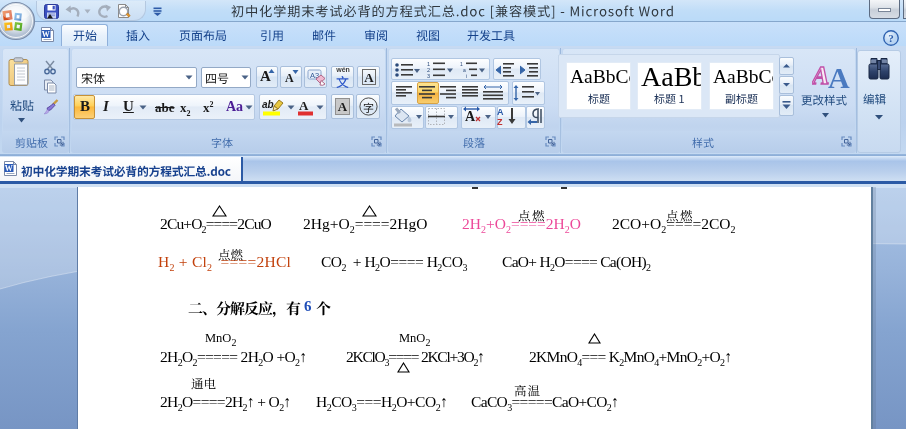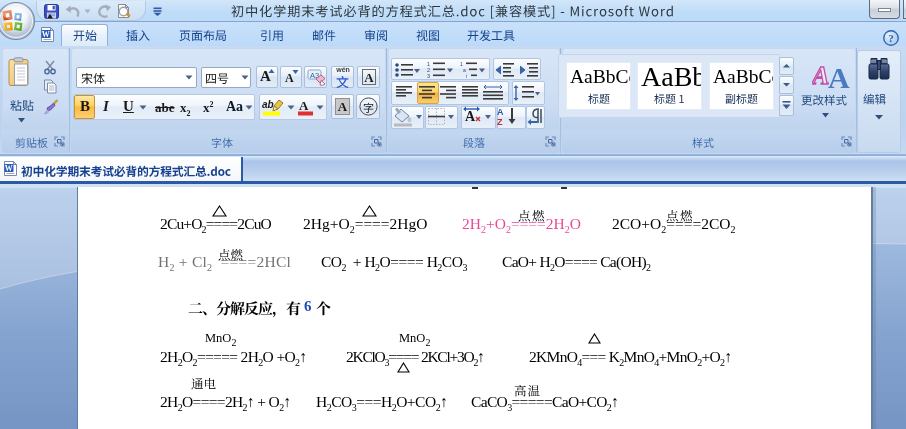--- a/index.html
+++ b/index.html
@@ -239,21 +239,21 @@
 <div class="abs" style="left:74px;top:95px;width:21px;height:24px;border:1px solid #c79136;border-radius:2px;background:linear-gradient(#ffe8a6,#ffd056 45%,#fcb83b 50%,#fcd077)"></div>
 <div class="abs" style="left:80px;top:98px;font-family:'Liberation Serif';font-size:15px;font-weight:bold;color:#1a1a1a">B</div>
 <div class="abs" style="left:103px;top:98px;font-family:'Liberation Serif';font-size:15px;font-weight:bold;font-style:italic;color:#1a1a1a">I</div>
 <div class="abs" style="left:123px;top:98px;font-family:'Liberation Serif';font-size:15px;font-weight:bold;color:#1a1a1a;text-decoration:underline">U</div>
 <svg class="abs" style="left:139px;top:105px" width="8" height="5" viewBox="0 0 8 5">
     <path d="M0.5 0.5 h7 l-3.5 4 z" fill="#4a6286"></path>
   </svg>
 <div class="abs" style="left:155px;top:100px;font-family:'Liberation Serif';font-size:13px;font-weight:bold;color:#1a1a1a;text-decoration:line-through">abe</div>
 <div class="abs" style="left:180px;top:100px;font-family:'Liberation Serif';font-size:13px;font-weight:bold;color:#1a1a1a">x<sub style="font-size:8px">2</sub></div>
 <div class="abs" style="left:203px;top:100px;font-family:'Liberation Serif';font-size:13px;font-weight:bold;color:#1a1a1a">x<sup style="font-size:8px">2</sup></div>
-<div class="abs" style="left:226px;top:99px;font-family:'Liberation Serif';font-size:14px;font-weight:bold;color:#0f172a">Aa</div>
+<div class="abs" style="left:226px;top:99px;font-family:'Liberation Serif';font-size:14px;font-weight:bold;color:#4c1d95">Aa</div>
 <svg class="abs" style="left:245px;top:105px" width="8" height="5" viewBox="0 0 8 5">
     <path d="M0.5 0.5 h7 l-3.5 4 z" fill="#4a6286"></path>
   </svg>
 <div class="abs" style="left:259px;top:94px;width:68px;height:26px;border:1px solid #b4c8e2;border-radius:2px;background:linear-gradient(#fdfeff,#eef4fb 45%,#e2ebf6 50%,#eaf1f9)"></div>
 <svg class="abs" style="left:262px;top:97px" width="22" height="20" viewBox="0 0 22 20">
 <text x="0" y="11" font-size="10" font-weight="bold" font-style="italic" fill="#1a1a1a" font-family="Liberation Sans">ab</text>
 <path d="M12 9 L17 3 L21 6 L16 12 Z" fill="#e8c840" stroke="#997a20"></path>
 <path d="M12 9 L16 12 L11 14 Z" fill="#f5e9b0" stroke="#997a20"></path>
 <rect x="1" y="14.5" width="17" height="4" fill="#ffff00"></rect>
 </svg>
@@ -556,21 +556,21 @@
     <path d="M7.5 1 L14 11 H1 Z" fill="none" stroke="#000" stroke-width="1.1"></path>
   </svg>
 <div class="abs" style="left:462px;top:215px;font-size:15.5px;font-family:'Liberation Serif',serif;color:#ec4899;white-space:nowrap">2H<sub style="font-size:10px">2</sub>+O<sub style="font-size:10px">2</sub>====2H<sub style="font-size:10px">2</sub>O</div>
 <svg style="position:absolute;left:518px;top:207.5px;overflow:visible" width="28" height="16" viewBox="0 -12.5 28 16">
     <path fill="#000" d="M2.8 -3.4H9.7V-3.1H2.8ZM6.1 -8.6H9.7L10.3 -9.3Q10.3 -9.3 10.4 -9.3Q10.5 -9.2 10.7 -9.0Q10.9 -8.9 11.1 -8.7Q11.3 -8.6 11.4 -8.4Q11.4 -8.2 11.1 -8.2H6.1ZM5.7 -10.5 7.0 -10.4Q7.0 -10.2 6.8 -10.1Q6.7 -10.1 6.5 -10.0V-6.2H5.7ZM2.3 -2.0H2.5Q2.7 -1.2 2.6 -0.7Q2.4 -0.1 2.2 0.3Q1.9 0.6 1.6 0.8Q1.3 1.0 1.0 1.0Q0.7 0.9 0.6 0.7Q0.5 0.5 0.6 0.4Q0.7 0.2 0.9 0.1Q1.3 -0.1 1.6 -0.4Q1.9 -0.7 2.1 -1.1Q2.3 -1.5 2.3 -2.0ZM4.5 -2.0Q5.0 -1.6 5.2 -1.1Q5.4 -0.7 5.5 -0.4Q5.6 -0.0 5.5 0.2Q5.5 0.5 5.3 0.7Q5.2 0.8 5.0 0.8Q4.8 0.8 4.6 0.6Q4.7 0.2 4.7 -0.3Q4.6 -0.7 4.5 -1.2Q4.4 -1.6 4.3 -1.9ZM6.8 -2.0Q7.4 -1.7 7.8 -1.3Q8.2 -0.9 8.4 -0.5Q8.6 -0.2 8.6 0.1Q8.6 0.4 8.5 0.6Q8.4 0.8 8.2 0.8Q8.0 0.8 7.8 0.6Q7.8 0.2 7.6 -0.3Q7.4 -0.7 7.1 -1.2Q6.9 -1.6 6.6 -1.9ZM9.2 -2.1Q10.1 -1.7 10.7 -1.3Q11.2 -0.9 11.5 -0.6Q11.8 -0.2 11.9 0.1Q11.9 0.5 11.9 0.7Q11.8 0.9 11.6 0.9Q11.4 1.0 11.2 0.8Q11.0 0.4 10.7 -0.2Q10.4 -0.7 9.9 -1.1Q9.5 -1.6 9.1 -1.9ZM2.4 -6.4V-6.8L3.3 -6.4H9.8V-6.0H3.2V-2.6Q3.2 -2.6 3.1 -2.5Q3.0 -2.4 2.9 -2.4Q2.7 -2.3 2.5 -2.3H2.4ZM9.3 -6.4H9.1L9.6 -6.9L10.6 -6.1Q10.6 -6.1 10.4 -6.0Q10.3 -5.9 10.1 -5.9V-2.7Q10.1 -2.6 10.0 -2.6Q9.9 -2.5 9.7 -2.5Q9.5 -2.4 9.4 -2.4H9.3Z M24.2 -9.8Q24.7 -9.7 25.0 -9.4Q25.3 -9.2 25.4 -9.0Q25.6 -8.8 25.6 -8.6Q25.6 -8.4 25.5 -8.3Q25.4 -8.2 25.2 -8.1Q25.1 -8.1 24.9 -8.3Q24.8 -8.6 24.6 -9.0Q24.3 -9.5 24.0 -9.7ZM21.5 -7.1H24.5L25.0 -7.8Q25.0 -7.8 25.2 -7.6Q25.3 -7.5 25.6 -7.3Q25.8 -7.1 26.0 -7.0Q25.9 -6.8 25.7 -6.8H21.6ZM23.7 -7.1Q23.9 -6.2 24.2 -5.4Q24.6 -4.5 25.1 -3.9Q25.6 -3.2 26.2 -2.8L26.2 -2.7Q25.7 -2.6 25.6 -2.0Q24.9 -2.5 24.5 -3.3Q24.1 -4.0 23.9 -5.0Q23.6 -5.9 23.5 -7.1ZM20.3 -1.8Q20.7 -1.4 20.9 -1.0Q21.1 -0.6 21.2 -0.3Q21.2 0.0 21.2 0.3Q21.1 0.5 21.0 0.7Q20.8 0.8 20.7 0.8Q20.5 0.8 20.4 0.6Q20.5 0.0 20.4 -0.6Q20.3 -1.3 20.2 -1.7ZM21.9 -1.8Q22.5 -1.5 22.8 -1.1Q23.1 -0.7 23.3 -0.4Q23.4 -0.1 23.4 0.2Q23.4 0.4 23.3 0.6Q23.2 0.7 23.1 0.8Q22.9 0.8 22.7 0.6Q22.7 0.2 22.5 -0.2Q22.4 -0.6 22.2 -1.0Q22.0 -1.4 21.7 -1.7ZM23.7 -2.0Q24.4 -1.6 24.9 -1.2Q25.4 -0.8 25.6 -0.5Q25.8 -0.1 25.9 0.2Q26.0 0.5 25.9 0.7Q25.8 0.9 25.6 1.0Q25.4 1.0 25.2 0.8Q25.1 0.4 24.8 -0.1Q24.6 -0.6 24.2 -1.1Q23.9 -1.6 23.5 -1.9ZM23.0 -10.4 24.1 -10.2Q24.1 -10.1 24.0 -10.0Q24.0 -9.9 23.7 -9.9Q23.7 -8.8 23.7 -7.8Q23.6 -6.9 23.5 -6.0Q23.3 -5.2 23.0 -4.5Q22.6 -3.7 21.9 -3.2Q21.2 -2.6 20.1 -2.1L20.0 -2.3Q20.9 -2.8 21.5 -3.4Q22.1 -4.0 22.4 -4.7Q22.7 -5.5 22.8 -6.3Q22.9 -7.2 22.9 -8.2Q23.0 -9.2 23.0 -10.4ZM19.0 -7.4Q19.6 -7.3 19.9 -7.1Q20.3 -7.0 20.4 -6.8Q20.5 -6.6 20.5 -6.4Q20.4 -6.3 20.3 -6.2Q20.1 -6.1 19.9 -6.2Q19.8 -6.5 19.5 -6.8Q19.2 -7.1 18.9 -7.3ZM18.3 -6.0Q18.9 -5.8 19.3 -5.6Q19.6 -5.4 19.7 -5.2Q19.8 -4.9 19.7 -4.8Q19.7 -4.6 19.5 -4.5Q19.4 -4.5 19.2 -4.6Q19.1 -4.9 18.8 -5.3Q18.5 -5.7 18.2 -5.9ZM19.5 -10.4 20.7 -10.2Q20.6 -10.0 20.5 -10.0Q20.4 -9.9 20.2 -9.9Q19.8 -8.3 19.0 -6.9Q18.3 -5.5 17.4 -4.6L17.2 -4.8Q17.7 -5.5 18.1 -6.3Q18.6 -7.2 18.9 -8.3Q19.3 -9.3 19.5 -10.4ZM19.4 -8.7H21.4V-8.3H19.2ZM21.1 -8.7H21.0L21.5 -9.2L22.3 -8.4Q22.3 -8.3 22.2 -8.3Q22.1 -8.3 21.9 -8.3Q21.7 -7.3 21.4 -6.4Q21.1 -5.5 20.6 -4.7Q20.2 -3.9 19.5 -3.3Q18.8 -2.6 17.7 -2.1L17.6 -2.2Q18.8 -3.0 19.5 -4.0Q20.2 -5.0 20.6 -6.2Q21.0 -7.4 21.1 -8.7ZM17.7 -8.5 18.7 -7.9Q18.7 -7.8 18.6 -7.8Q18.4 -7.7 18.3 -7.7Q18.0 -7.5 17.7 -7.0Q17.3 -6.6 17.0 -6.2L16.8 -6.3Q17.0 -6.7 17.1 -7.1Q17.3 -7.5 17.5 -7.9Q17.6 -8.3 17.7 -8.5ZM16.1 -10.3 17.3 -10.2Q17.3 -10.1 17.2 -10.0Q17.1 -9.9 16.9 -9.8Q16.9 -8.3 16.9 -6.9Q16.8 -5.5 16.8 -4.4Q16.7 -3.2 16.5 -2.3Q16.2 -1.3 15.8 -0.5Q15.4 0.3 14.6 1.0L14.5 0.7Q15.2 -0.1 15.5 -1.2Q15.8 -2.2 16.0 -3.6Q16.1 -4.9 16.1 -6.6Q16.1 -8.3 16.1 -10.3ZM16.4 -3.1Q17.0 -2.8 17.4 -2.5Q17.8 -2.2 18.0 -1.9Q18.1 -1.6 18.2 -1.3Q18.2 -1.1 18.1 -0.9Q18.0 -0.8 17.8 -0.8Q17.7 -0.7 17.5 -0.9Q17.4 -1.2 17.2 -1.6Q17.0 -2.0 16.8 -2.4Q16.5 -2.8 16.3 -3.0ZM15.2 -7.8 15.4 -7.8Q15.6 -7.2 15.6 -6.6Q15.6 -6.0 15.6 -5.6Q15.5 -5.2 15.3 -4.9Q15.1 -4.7 14.9 -4.7Q14.7 -4.6 14.6 -4.8Q14.5 -4.9 14.5 -5.1Q14.5 -5.3 14.7 -5.5Q14.8 -5.7 14.9 -6.0Q15.1 -6.3 15.1 -6.8Q15.2 -7.3 15.2 -7.8ZM18.9 -1.9 19.1 -1.9Q19.3 -1.2 19.2 -0.7Q19.1 -0.1 18.9 0.2Q18.6 0.6 18.4 0.8Q18.3 0.9 18.1 0.9Q17.9 1.0 17.8 0.9Q17.6 0.9 17.6 0.8Q17.5 0.6 17.6 0.5Q17.6 0.3 17.8 0.2Q18.1 -0.0 18.3 -0.3Q18.6 -0.6 18.7 -1.0Q18.9 -1.4 18.9 -1.9Z"></path>
   </svg>
 <div class="abs" style="left:612px;top:215px;font-size:15.5px;font-family:'Liberation Serif',serif;color:#000;white-space:nowrap">2CO+O<sub style="font-size:10px">2</sub>====2CO<sub style="font-size:10px">2</sub></div>
 <svg style="position:absolute;left:666px;top:207.5px;overflow:visible" width="28" height="16" viewBox="0 -12.5 28 16">
     <path fill="#000" d="M2.8 -3.4H9.7V-3.1H2.8ZM6.1 -8.6H9.7L10.3 -9.3Q10.3 -9.3 10.4 -9.3Q10.5 -9.2 10.7 -9.0Q10.9 -8.9 11.1 -8.7Q11.3 -8.6 11.4 -8.4Q11.4 -8.2 11.1 -8.2H6.1ZM5.7 -10.5 7.0 -10.4Q7.0 -10.2 6.8 -10.1Q6.7 -10.1 6.5 -10.0V-6.2H5.7ZM2.3 -2.0H2.5Q2.7 -1.2 2.6 -0.7Q2.4 -0.1 2.2 0.3Q1.9 0.6 1.6 0.8Q1.3 1.0 1.0 1.0Q0.7 0.9 0.6 0.7Q0.5 0.5 0.6 0.4Q0.7 0.2 0.9 0.1Q1.3 -0.1 1.6 -0.4Q1.9 -0.7 2.1 -1.1Q2.3 -1.5 2.3 -2.0ZM4.5 -2.0Q5.0 -1.6 5.2 -1.1Q5.4 -0.7 5.5 -0.4Q5.6 -0.0 5.5 0.2Q5.5 0.5 5.3 0.7Q5.2 0.8 5.0 0.8Q4.8 0.8 4.6 0.6Q4.7 0.2 4.7 -0.3Q4.6 -0.7 4.5 -1.2Q4.4 -1.6 4.3 -1.9ZM6.8 -2.0Q7.4 -1.7 7.8 -1.3Q8.2 -0.9 8.4 -0.5Q8.6 -0.2 8.6 0.1Q8.6 0.4 8.5 0.6Q8.4 0.8 8.2 0.8Q8.0 0.8 7.8 0.6Q7.8 0.2 7.6 -0.3Q7.4 -0.7 7.1 -1.2Q6.9 -1.6 6.6 -1.9ZM9.2 -2.1Q10.1 -1.7 10.7 -1.3Q11.2 -0.9 11.5 -0.6Q11.8 -0.2 11.9 0.1Q11.9 0.5 11.9 0.7Q11.8 0.9 11.6 0.9Q11.4 1.0 11.2 0.8Q11.0 0.4 10.7 -0.2Q10.4 -0.7 9.9 -1.1Q9.5 -1.6 9.1 -1.9ZM2.4 -6.4V-6.8L3.3 -6.4H9.8V-6.0H3.2V-2.6Q3.2 -2.6 3.1 -2.5Q3.0 -2.4 2.9 -2.4Q2.7 -2.3 2.5 -2.3H2.4ZM9.3 -6.4H9.1L9.6 -6.9L10.6 -6.1Q10.6 -6.1 10.4 -6.0Q10.3 -5.9 10.1 -5.9V-2.7Q10.1 -2.6 10.0 -2.6Q9.9 -2.5 9.7 -2.5Q9.5 -2.4 9.4 -2.4H9.3Z M24.2 -9.8Q24.7 -9.7 25.0 -9.4Q25.3 -9.2 25.4 -9.0Q25.6 -8.8 25.6 -8.6Q25.6 -8.4 25.5 -8.3Q25.4 -8.2 25.2 -8.1Q25.1 -8.1 24.9 -8.3Q24.8 -8.6 24.6 -9.0Q24.3 -9.5 24.0 -9.7ZM21.5 -7.1H24.5L25.0 -7.8Q25.0 -7.8 25.2 -7.6Q25.3 -7.5 25.6 -7.3Q25.8 -7.1 26.0 -7.0Q25.9 -6.8 25.7 -6.8H21.6ZM23.7 -7.1Q23.9 -6.2 24.2 -5.4Q24.6 -4.5 25.1 -3.9Q25.6 -3.2 26.2 -2.8L26.2 -2.7Q25.7 -2.6 25.6 -2.0Q24.9 -2.5 24.5 -3.3Q24.1 -4.0 23.9 -5.0Q23.6 -5.9 23.5 -7.1ZM20.3 -1.8Q20.7 -1.4 20.9 -1.0Q21.1 -0.6 21.2 -0.3Q21.2 0.0 21.2 0.3Q21.1 0.5 21.0 0.7Q20.8 0.8 20.7 0.8Q20.5 0.8 20.4 0.6Q20.5 0.0 20.4 -0.6Q20.3 -1.3 20.2 -1.7ZM21.9 -1.8Q22.5 -1.5 22.8 -1.1Q23.1 -0.7 23.3 -0.4Q23.4 -0.1 23.4 0.2Q23.4 0.4 23.3 0.6Q23.2 0.7 23.1 0.8Q22.9 0.8 22.7 0.6Q22.7 0.2 22.5 -0.2Q22.4 -0.6 22.2 -1.0Q22.0 -1.4 21.7 -1.7ZM23.7 -2.0Q24.4 -1.6 24.9 -1.2Q25.4 -0.8 25.6 -0.5Q25.8 -0.1 25.9 0.2Q26.0 0.5 25.9 0.7Q25.8 0.9 25.6 1.0Q25.4 1.0 25.2 0.8Q25.1 0.4 24.8 -0.1Q24.6 -0.6 24.2 -1.1Q23.9 -1.6 23.5 -1.9ZM23.0 -10.4 24.1 -10.2Q24.1 -10.1 24.0 -10.0Q24.0 -9.9 23.7 -9.9Q23.7 -8.8 23.7 -7.8Q23.6 -6.9 23.5 -6.0Q23.3 -5.2 23.0 -4.5Q22.6 -3.7 21.9 -3.2Q21.2 -2.6 20.1 -2.1L20.0 -2.3Q20.9 -2.8 21.5 -3.4Q22.1 -4.0 22.4 -4.7Q22.7 -5.5 22.8 -6.3Q22.9 -7.2 22.9 -8.2Q23.0 -9.2 23.0 -10.4ZM19.0 -7.4Q19.6 -7.3 19.9 -7.1Q20.3 -7.0 20.4 -6.8Q20.5 -6.6 20.5 -6.4Q20.4 -6.3 20.3 -6.2Q20.1 -6.1 19.9 -6.2Q19.8 -6.5 19.5 -6.8Q19.2 -7.1 18.9 -7.3ZM18.3 -6.0Q18.9 -5.8 19.3 -5.6Q19.6 -5.4 19.7 -5.2Q19.8 -4.9 19.7 -4.8Q19.7 -4.6 19.5 -4.5Q19.4 -4.5 19.2 -4.6Q19.1 -4.9 18.8 -5.3Q18.5 -5.7 18.2 -5.9ZM19.5 -10.4 20.7 -10.2Q20.6 -10.0 20.5 -10.0Q20.4 -9.9 20.2 -9.9Q19.8 -8.3 19.0 -6.9Q18.3 -5.5 17.4 -4.6L17.2 -4.8Q17.7 -5.5 18.1 -6.3Q18.6 -7.2 18.9 -8.3Q19.3 -9.3 19.5 -10.4ZM19.4 -8.7H21.4V-8.3H19.2ZM21.1 -8.7H21.0L21.5 -9.2L22.3 -8.4Q22.3 -8.3 22.2 -8.3Q22.1 -8.3 21.9 -8.3Q21.7 -7.3 21.4 -6.4Q21.1 -5.5 20.6 -4.7Q20.2 -3.9 19.5 -3.3Q18.8 -2.6 17.7 -2.1L17.6 -2.2Q18.8 -3.0 19.5 -4.0Q20.2 -5.0 20.6 -6.2Q21.0 -7.4 21.1 -8.7ZM17.7 -8.5 18.7 -7.9Q18.7 -7.8 18.6 -7.8Q18.4 -7.7 18.3 -7.7Q18.0 -7.5 17.7 -7.0Q17.3 -6.6 17.0 -6.2L16.8 -6.3Q17.0 -6.7 17.1 -7.1Q17.3 -7.5 17.5 -7.9Q17.6 -8.3 17.7 -8.5ZM16.1 -10.3 17.3 -10.2Q17.3 -10.1 17.2 -10.0Q17.1 -9.9 16.9 -9.8Q16.9 -8.3 16.9 -6.9Q16.8 -5.5 16.8 -4.4Q16.7 -3.2 16.5 -2.3Q16.2 -1.3 15.8 -0.5Q15.4 0.3 14.6 1.0L14.5 0.7Q15.2 -0.1 15.5 -1.2Q15.8 -2.2 16.0 -3.6Q16.1 -4.9 16.1 -6.6Q16.1 -8.3 16.1 -10.3ZM16.4 -3.1Q17.0 -2.8 17.4 -2.5Q17.8 -2.2 18.0 -1.9Q18.1 -1.6 18.2 -1.3Q18.2 -1.1 18.1 -0.9Q18.0 -0.8 17.8 -0.8Q17.7 -0.7 17.5 -0.9Q17.4 -1.2 17.2 -1.6Q17.0 -2.0 16.8 -2.4Q16.5 -2.8 16.3 -3.0ZM15.2 -7.8 15.4 -7.8Q15.6 -7.2 15.6 -6.6Q15.6 -6.0 15.6 -5.6Q15.5 -5.2 15.3 -4.9Q15.1 -4.7 14.9 -4.7Q14.7 -4.6 14.6 -4.8Q14.5 -4.9 14.5 -5.1Q14.5 -5.3 14.7 -5.5Q14.8 -5.7 14.9 -6.0Q15.1 -6.3 15.1 -6.8Q15.2 -7.3 15.2 -7.8ZM18.9 -1.9 19.1 -1.9Q19.3 -1.2 19.2 -0.7Q19.1 -0.1 18.9 0.2Q18.6 0.6 18.4 0.8Q18.3 0.9 18.1 0.9Q17.9 1.0 17.8 0.9Q17.6 0.9 17.6 0.8Q17.5 0.6 17.6 0.5Q17.6 0.3 17.8 0.2Q18.1 -0.0 18.3 -0.3Q18.6 -0.6 18.7 -1.0Q18.9 -1.4 18.9 -1.9Z"></path>
   </svg>
-<div class="abs" style="left:158px;top:253px;font-size:15.5px;font-family:'Liberation Serif',serif;color:#737373;white-space:nowrap;letter-spacing:0.25px">H<sub style="font-size:10px">2</sub> + Cl<sub style="font-size:10px">2</sub> &nbsp;====2HCl</div>
+<div class="abs" style="left:158px;top:253px;font-size:15.5px;font-family:'Liberation Serif',serif;color:#c2410c;white-space:nowrap;letter-spacing:0.25px">H<sub style="font-size:10px">2</sub> + Cl<sub style="font-size:10px">2</sub> &nbsp;====2HCl</div>
 <svg style="position:absolute;left:218px;top:246.5px;overflow:visible" width="25" height="16" viewBox="0 -12.5 25 16">
     <path fill="#000" d="M2.8 -3.4H9.7V-3.1H2.8ZM6.1 -8.6H9.7L10.3 -9.3Q10.3 -9.3 10.4 -9.3Q10.5 -9.2 10.7 -9.0Q10.9 -8.9 11.1 -8.7Q11.3 -8.6 11.4 -8.4Q11.4 -8.2 11.1 -8.2H6.1ZM5.7 -10.5 7.0 -10.4Q7.0 -10.2 6.8 -10.1Q6.7 -10.1 6.5 -10.0V-6.2H5.7ZM2.3 -2.0H2.5Q2.7 -1.2 2.6 -0.7Q2.4 -0.1 2.2 0.3Q1.9 0.6 1.6 0.8Q1.3 1.0 1.0 1.0Q0.7 0.9 0.6 0.7Q0.5 0.5 0.6 0.4Q0.7 0.2 0.9 0.1Q1.3 -0.1 1.6 -0.4Q1.9 -0.7 2.1 -1.1Q2.3 -1.5 2.3 -2.0ZM4.5 -2.0Q5.0 -1.6 5.2 -1.1Q5.4 -0.7 5.5 -0.4Q5.6 -0.0 5.5 0.2Q5.5 0.5 5.3 0.7Q5.2 0.8 5.0 0.8Q4.8 0.8 4.6 0.6Q4.7 0.2 4.7 -0.3Q4.6 -0.7 4.5 -1.2Q4.4 -1.6 4.3 -1.9ZM6.8 -2.0Q7.4 -1.7 7.8 -1.3Q8.2 -0.9 8.4 -0.5Q8.6 -0.2 8.6 0.1Q8.6 0.4 8.5 0.6Q8.4 0.8 8.2 0.8Q8.0 0.8 7.8 0.6Q7.8 0.2 7.6 -0.3Q7.4 -0.7 7.1 -1.2Q6.9 -1.6 6.6 -1.9ZM9.2 -2.1Q10.1 -1.7 10.7 -1.3Q11.2 -0.9 11.5 -0.6Q11.8 -0.2 11.9 0.1Q11.9 0.5 11.9 0.7Q11.8 0.9 11.6 0.9Q11.4 1.0 11.2 0.8Q11.0 0.4 10.7 -0.2Q10.4 -0.7 9.9 -1.1Q9.5 -1.6 9.1 -1.9ZM2.4 -6.4V-6.8L3.3 -6.4H9.8V-6.0H3.2V-2.6Q3.2 -2.6 3.1 -2.5Q3.0 -2.4 2.9 -2.4Q2.7 -2.3 2.5 -2.3H2.4ZM9.3 -6.4H9.1L9.6 -6.9L10.6 -6.1Q10.6 -6.1 10.4 -6.0Q10.3 -5.9 10.1 -5.9V-2.7Q10.1 -2.6 10.0 -2.6Q9.9 -2.5 9.7 -2.5Q9.5 -2.4 9.4 -2.4H9.3Z M22.7 -9.8Q23.2 -9.7 23.5 -9.4Q23.8 -9.2 23.9 -9.0Q24.1 -8.8 24.1 -8.6Q24.1 -8.4 24.0 -8.3Q23.9 -8.2 23.7 -8.1Q23.6 -8.1 23.4 -8.3Q23.3 -8.6 23.1 -9.0Q22.8 -9.5 22.5 -9.7ZM20.0 -7.1H23.0L23.5 -7.8Q23.5 -7.8 23.7 -7.6Q23.8 -7.5 24.1 -7.3Q24.3 -7.1 24.5 -7.0Q24.4 -6.8 24.2 -6.8H20.1ZM22.2 -7.1Q22.4 -6.2 22.7 -5.4Q23.1 -4.5 23.6 -3.9Q24.1 -3.2 24.7 -2.8L24.7 -2.7Q24.2 -2.6 24.1 -2.0Q23.4 -2.5 23.0 -3.3Q22.6 -4.0 22.4 -5.0Q22.1 -5.9 22.0 -7.1ZM18.8 -1.8Q19.2 -1.4 19.4 -1.0Q19.6 -0.6 19.7 -0.3Q19.7 0.0 19.7 0.3Q19.6 0.5 19.5 0.7Q19.3 0.8 19.2 0.8Q19.0 0.8 18.9 0.6Q19.0 0.0 18.9 -0.6Q18.8 -1.3 18.7 -1.7ZM20.4 -1.8Q21.0 -1.5 21.3 -1.1Q21.6 -0.7 21.8 -0.4Q21.9 -0.1 21.9 0.2Q21.9 0.4 21.8 0.6Q21.7 0.7 21.6 0.8Q21.4 0.8 21.2 0.6Q21.2 0.2 21.0 -0.2Q20.9 -0.6 20.7 -1.0Q20.5 -1.4 20.2 -1.7ZM22.2 -2.0Q22.9 -1.6 23.4 -1.2Q23.9 -0.8 24.1 -0.5Q24.3 -0.1 24.4 0.2Q24.5 0.5 24.4 0.7Q24.3 0.9 24.1 1.0Q23.9 1.0 23.7 0.8Q23.6 0.4 23.3 -0.1Q23.1 -0.6 22.7 -1.1Q22.4 -1.6 22.0 -1.9ZM21.5 -10.4 22.6 -10.2Q22.6 -10.1 22.5 -10.0Q22.5 -9.9 22.2 -9.9Q22.2 -8.8 22.2 -7.8Q22.1 -6.9 22.0 -6.0Q21.8 -5.2 21.5 -4.5Q21.1 -3.7 20.4 -3.2Q19.7 -2.6 18.6 -2.1L18.5 -2.3Q19.4 -2.8 20.0 -3.4Q20.6 -4.0 20.9 -4.7Q21.2 -5.5 21.3 -6.3Q21.4 -7.2 21.4 -8.2Q21.5 -9.2 21.5 -10.4ZM17.5 -7.4Q18.1 -7.3 18.4 -7.1Q18.8 -7.0 18.9 -6.8Q19.0 -6.6 19.0 -6.4Q18.9 -6.3 18.8 -6.2Q18.6 -6.1 18.4 -6.2Q18.3 -6.5 18.0 -6.8Q17.7 -7.1 17.4 -7.3ZM16.8 -6.0Q17.4 -5.8 17.8 -5.6Q18.1 -5.4 18.2 -5.2Q18.3 -4.9 18.2 -4.8Q18.2 -4.6 18.0 -4.5Q17.9 -4.5 17.7 -4.6Q17.6 -4.9 17.3 -5.3Q17.0 -5.7 16.7 -5.9ZM18.0 -10.4 19.2 -10.2Q19.1 -10.0 19.0 -10.0Q18.9 -9.9 18.7 -9.9Q18.3 -8.3 17.5 -6.9Q16.8 -5.5 15.9 -4.6L15.7 -4.8Q16.2 -5.5 16.6 -6.3Q17.1 -7.2 17.4 -8.3Q17.8 -9.3 18.0 -10.4ZM17.9 -8.7H19.9V-8.3H17.7ZM19.6 -8.7H19.5L20.0 -9.2L20.8 -8.4Q20.8 -8.3 20.7 -8.3Q20.6 -8.3 20.4 -8.3Q20.2 -7.3 19.9 -6.4Q19.6 -5.5 19.1 -4.7Q18.7 -3.9 18.0 -3.3Q17.3 -2.6 16.2 -2.1L16.1 -2.2Q17.3 -3.0 18.0 -4.0Q18.7 -5.0 19.1 -6.2Q19.5 -7.4 19.6 -8.7ZM16.2 -8.5 17.2 -7.9Q17.2 -7.8 17.1 -7.8Q16.9 -7.7 16.8 -7.7Q16.5 -7.5 16.2 -7.0Q15.8 -6.6 15.5 -6.2L15.3 -6.3Q15.5 -6.7 15.6 -7.1Q15.8 -7.5 16.0 -7.9Q16.1 -8.3 16.2 -8.5ZM14.6 -10.3 15.8 -10.2Q15.8 -10.1 15.7 -10.0Q15.6 -9.9 15.4 -9.8Q15.4 -8.3 15.4 -6.9Q15.3 -5.5 15.3 -4.4Q15.2 -3.2 15.0 -2.3Q14.7 -1.3 14.3 -0.5Q13.9 0.3 13.1 1.0L13.0 0.7Q13.7 -0.1 14.0 -1.2Q14.3 -2.2 14.5 -3.6Q14.6 -4.9 14.6 -6.6Q14.6 -8.3 14.6 -10.3ZM14.9 -3.1Q15.5 -2.8 15.9 -2.5Q16.3 -2.2 16.5 -1.9Q16.6 -1.6 16.7 -1.3Q16.7 -1.1 16.6 -0.9Q16.5 -0.8 16.3 -0.8Q16.2 -0.7 16.0 -0.9Q15.9 -1.2 15.7 -1.6Q15.5 -2.0 15.3 -2.4Q15.0 -2.8 14.8 -3.0ZM13.7 -7.8 13.9 -7.8Q14.1 -7.2 14.1 -6.6Q14.1 -6.0 14.1 -5.6Q14.0 -5.2 13.8 -4.9Q13.6 -4.7 13.4 -4.7Q13.2 -4.6 13.1 -4.8Q13.0 -4.9 13.0 -5.1Q13.0 -5.3 13.2 -5.5Q13.3 -5.7 13.4 -6.0Q13.6 -6.3 13.6 -6.8Q13.7 -7.3 13.7 -7.8ZM17.4 -1.9 17.6 -1.9Q17.8 -1.2 17.7 -0.7Q17.6 -0.1 17.4 0.2Q17.1 0.6 16.9 0.8Q16.8 0.9 16.6 0.9Q16.4 1.0 16.3 0.9Q16.1 0.9 16.1 0.8Q16.0 0.6 16.1 0.5Q16.1 0.3 16.3 0.2Q16.6 -0.0 16.8 -0.3Q17.1 -0.6 17.2 -1.0Q17.4 -1.4 17.4 -1.9Z"></path>
   </svg>
 <div class="abs" style="left:321px;top:253px;font-size:15.5px;font-family:'Liberation Serif',serif;color:#000;white-space:nowrap;letter-spacing:-0.5px">CO<sub style="font-size:10px">2</sub> &nbsp;+ H<sub style="font-size:10px">2</sub>O==== H<sub style="font-size:10px">2</sub>CO<sub style="font-size:10px">3</sub></div>
 <div class="abs" style="left:502px;top:253px;font-size:15.5px;font-family:'Liberation Serif',serif;color:#000;white-space:nowrap;letter-spacing:-0.7px">CaO+ H<sub style="font-size:10px">2</sub>O==== Ca(OH)<sub style="font-size:10px">2</sub></div>
 <svg class="abs" style="left:188px;top:298.5px;overflow:visible" width="112" height="20" viewBox="0 -15 112 20">
     <path fill="#000" d="M0.6 -1.4H11.3L12.4 -2.9Q12.4 -2.9 12.6 -2.7Q12.8 -2.6 13.2 -2.3Q13.5 -2.1 13.8 -1.8Q14.2 -1.5 14.5 -1.2Q14.4 -1.0 14.0 -1.0H0.7ZM2.1 -9.8H9.8L10.9 -11.3Q10.9 -11.3 11.1 -11.2Q11.3 -11.0 11.7 -10.7Q12.0 -10.5 12.3 -10.2Q12.7 -9.9 12.9 -9.7Q12.9 -9.4 12.5 -9.4H2.2Z M17.6 1.2Q17.3 1.2 17.1 1.0Q16.8 0.9 16.7 0.5Q16.5 0.1 16.2 -0.4Q16.0 -0.9 15.6 -1.4Q15.2 -2.0 14.5 -2.5L14.6 -2.7Q16.1 -2.4 17.0 -1.9Q17.9 -1.4 18.3 -0.8Q18.5 -0.5 18.5 -0.3Q18.6 -0.0 18.6 0.2Q18.6 0.7 18.3 0.9Q18.1 1.2 17.6 1.2Z M38.1 -12.4Q38.0 -12.3 37.9 -12.0Q37.7 -11.8 37.5 -11.6L37.4 -12.1Q37.8 -11.0 38.6 -10.1Q39.4 -9.1 40.5 -8.4Q41.6 -7.6 42.8 -7.2L42.7 -7.0Q42.3 -6.9 41.9 -6.4Q41.5 -6.0 41.3 -5.5Q39.6 -6.6 38.5 -8.3Q37.3 -10.1 36.8 -12.8L36.9 -12.8ZM35.2 -11.7Q35.2 -11.6 35.1 -11.6Q35.0 -11.5 34.7 -11.5Q34.1 -10.4 33.2 -9.3Q32.4 -8.1 31.2 -7.1Q30.0 -6.1 28.5 -5.5L28.4 -5.6Q29.5 -6.5 30.4 -7.7Q31.3 -8.9 31.9 -10.2Q32.6 -11.5 32.9 -12.7ZM35.3 -6.5Q35.2 -5.7 35.1 -4.8Q34.9 -4.0 34.5 -3.2Q34.2 -2.3 33.5 -1.5Q32.8 -0.7 31.7 0.0Q30.6 0.7 29.1 1.4L28.9 1.2Q30.4 0.2 31.3 -0.8Q32.2 -1.8 32.6 -2.7Q33.1 -3.7 33.2 -4.7Q33.3 -5.6 33.3 -6.5ZM37.8 -6.5 38.7 -7.4 40.3 -6.0Q40.2 -5.9 40.1 -5.9Q39.9 -5.8 39.7 -5.8Q39.6 -3.9 39.5 -2.6Q39.3 -1.2 39.0 -0.4Q38.8 0.4 38.4 0.7Q38.0 1.1 37.5 1.2Q37.0 1.3 36.2 1.3Q36.3 1.0 36.2 0.7Q36.1 0.3 35.9 0.2Q35.7 -0.1 35.2 -0.2Q34.8 -0.4 34.3 -0.5L34.3 -0.7Q34.6 -0.7 35.1 -0.6Q35.6 -0.6 36.0 -0.6Q36.4 -0.5 36.5 -0.5Q36.9 -0.5 37.1 -0.7Q37.3 -0.9 37.5 -1.6Q37.6 -2.4 37.8 -3.6Q37.9 -4.9 38.0 -6.5ZM38.8 -6.5V-6.0H30.7L30.5 -6.5Z M46.9 -1.2Q46.9 -1.1 46.6 -1.0Q46.4 -0.8 45.9 -0.8H45.7V-8.8H46.9ZM46.6 -12.1Q46.6 -12.0 46.4 -11.9Q46.3 -11.8 46.1 -11.8Q45.4 -10.4 44.5 -9.4Q43.7 -8.3 42.6 -7.6L42.4 -7.8Q43.1 -8.7 43.7 -10.0Q44.2 -11.3 44.6 -12.8ZM55.1 -5.8Q55.1 -5.8 55.3 -5.6Q55.5 -5.4 55.9 -5.1Q56.2 -4.9 56.5 -4.6Q56.4 -4.4 56.1 -4.4H50.4V-4.8H54.3ZM52.0 -6.2Q51.9 -6.1 51.8 -6.0Q51.6 -5.9 51.4 -6.0Q51.0 -5.0 50.5 -4.2Q50.0 -3.4 49.3 -2.9L49.1 -3.0Q49.4 -3.7 49.7 -4.8Q49.9 -5.8 50.1 -6.9ZM53.0 -11.5Q52.7 -9.8 51.8 -8.6Q50.9 -7.4 49.2 -6.7L49.1 -6.9Q50.2 -7.8 50.6 -9.0Q51.0 -10.2 51.1 -11.5ZM55.4 -3.4Q55.4 -3.4 55.6 -3.2Q55.9 -2.9 56.2 -2.7Q56.6 -2.4 56.9 -2.1Q56.8 -1.9 56.5 -1.9H49.3L49.2 -2.3H54.6ZM54.2 -6.8Q54.2 -6.7 54.1 -6.6Q54.0 -6.5 53.7 -6.4V0.9Q53.7 0.9 53.5 1.0Q53.3 1.2 53.0 1.2Q52.7 1.3 52.4 1.3H52.0V-7.0ZM54.2 -11.5 55.0 -12.3 56.5 -11.1Q56.4 -11.0 56.3 -11.0Q56.1 -10.9 55.9 -10.9Q55.9 -9.8 55.8 -9.1Q55.7 -8.4 55.5 -8.0Q55.4 -7.7 55.1 -7.4Q54.8 -7.3 54.4 -7.2Q54.0 -7.1 53.5 -7.1Q53.5 -7.4 53.5 -7.7Q53.5 -7.9 53.3 -8.1Q53.2 -8.2 53.0 -8.4Q52.7 -8.5 52.4 -8.5V-8.8Q52.6 -8.7 52.8 -8.7Q53.1 -8.7 53.3 -8.7Q53.5 -8.7 53.6 -8.7Q53.9 -8.7 54.0 -8.8Q54.1 -8.9 54.2 -9.6Q54.3 -10.2 54.4 -11.5ZM55.0 -11.5V-11.1H49.2L49.1 -11.5ZM47.6 -8.8 48.3 -9.7 49.8 -8.5Q49.8 -8.4 49.6 -8.3Q49.4 -8.2 49.2 -8.1V-0.5Q49.2 0.0 49.1 0.4Q48.9 0.8 48.5 1.0Q48.2 1.2 47.3 1.3Q47.3 1.0 47.3 0.7Q47.2 0.4 47.1 0.3Q46.9 0.1 46.7 -0.0Q46.5 -0.1 46.0 -0.2V-0.4Q46.0 -0.4 46.2 -0.4Q46.4 -0.4 46.6 -0.4Q46.9 -0.4 47.1 -0.4Q47.3 -0.4 47.4 -0.4Q47.6 -0.4 47.7 -0.4Q47.7 -0.5 47.7 -0.6V-8.8ZM48.4 -3.8V-3.3H44.3V-3.8ZM48.4 -6.3V-5.9H44.3V-6.3ZM48.4 -8.8V-8.4H44.3V-8.8ZM43.5 -9.0V-9.5L45.2 -8.8H44.9V-5.8Q44.9 -5.0 44.9 -4.0Q44.8 -3.1 44.6 -2.2Q44.4 -1.2 43.9 -0.4Q43.4 0.5 42.6 1.3L42.4 1.1Q43.0 0.1 43.2 -1.1Q43.4 -2.2 43.4 -3.4Q43.5 -4.6 43.5 -5.8V-8.8ZM46.6 -11.1 47.4 -11.9 48.9 -10.6Q48.8 -10.5 48.6 -10.5Q48.5 -10.5 48.3 -10.4Q48.0 -10.2 47.7 -9.8Q47.3 -9.5 46.9 -9.2Q46.5 -8.8 46.2 -8.6H45.9Q46.1 -8.9 46.3 -9.4Q46.4 -9.9 46.6 -10.3Q46.7 -10.8 46.8 -11.1ZM47.5 -11.1V-10.6H44.6L44.8 -11.1Z M69.5 -10.9Q69.2 -10.7 68.8 -10.9Q67.6 -10.7 66.4 -10.6Q65.1 -10.4 63.8 -10.3Q62.5 -10.3 61.4 -10.2Q60.2 -10.2 59.4 -10.3L59.3 -10.5Q60.5 -10.7 62.0 -11.0Q63.4 -11.4 65.0 -11.8Q66.5 -12.3 68.0 -12.7ZM67.2 -7.7V-7.3H59.6V-7.7ZM66.3 -7.7 67.4 -8.7 69.2 -7.1Q69.1 -7.0 68.9 -7.0Q68.8 -6.9 68.5 -6.9Q67.7 -4.9 66.4 -3.3Q65.1 -1.6 63.1 -0.4Q61.1 0.7 58.3 1.3L58.2 1.2Q61.5 -0.1 63.6 -2.4Q65.7 -4.7 66.5 -7.7ZM58.6 -10.7V-11.2L60.7 -10.5H60.4V-7.3Q60.4 -6.6 60.3 -5.7Q60.3 -4.7 60.1 -3.8Q59.9 -2.9 59.4 -2.0Q59.0 -1.0 58.3 -0.2Q57.6 0.6 56.6 1.3L56.4 1.2Q57.2 0.2 57.6 -0.8Q58.0 -1.9 58.2 -3.0Q58.5 -4.1 58.5 -5.2Q58.6 -6.3 58.6 -7.3V-10.5ZM61.6 -7.7Q62.0 -6.0 62.9 -4.7Q63.7 -3.5 64.9 -2.6Q66.1 -1.8 67.6 -1.3Q69.1 -0.8 70.7 -0.5L70.7 -0.3Q70.1 -0.2 69.6 0.2Q69.2 0.7 69.0 1.3Q67.5 0.8 66.2 0.1Q64.9 -0.6 64.0 -1.6Q63.0 -2.7 62.4 -4.1Q61.7 -5.6 61.4 -7.6Z M82.5 -1.4Q82.5 -1.4 82.7 -1.3Q82.9 -1.1 83.2 -0.9Q83.5 -0.6 83.8 -0.4Q84.1 -0.1 84.3 0.1Q84.3 0.4 83.9 0.4H72.7L72.6 -0.0H81.5ZM76.8 -8.8Q77.8 -8.0 78.5 -7.2Q79.1 -6.3 79.3 -5.6Q79.6 -4.8 79.5 -4.2Q79.5 -3.6 79.3 -3.3Q79.1 -2.9 78.7 -2.9Q78.3 -2.9 77.9 -3.3Q77.9 -4.2 77.8 -5.1Q77.6 -6.1 77.3 -7.0Q77.0 -7.9 76.6 -8.7ZM74.4 -7.7Q75.4 -6.9 76.0 -6.0Q76.6 -5.2 76.8 -4.4Q77.0 -3.7 76.9 -3.1Q76.9 -2.5 76.7 -2.1Q76.4 -1.8 76.0 -1.7Q75.7 -1.7 75.3 -2.2Q75.3 -3.0 75.2 -4.0Q75.1 -5.0 74.8 -5.9Q74.5 -6.8 74.2 -7.6ZM83.7 -8.1Q83.6 -7.8 83.1 -7.8Q82.9 -7.0 82.5 -6.0Q82.1 -5.0 81.6 -3.9Q81.1 -2.8 80.5 -1.7Q79.9 -0.6 79.4 0.3L79.2 0.1Q79.5 -0.8 79.8 -2.0Q80.1 -3.2 80.4 -4.5Q80.6 -5.7 80.8 -6.9Q81.0 -8.0 81.1 -8.9ZM76.6 -12.8Q77.6 -12.7 78.2 -12.5Q78.8 -12.2 79.1 -11.9Q79.3 -11.5 79.3 -11.2Q79.3 -10.8 79.1 -10.6Q78.9 -10.3 78.6 -10.3Q78.2 -10.2 77.8 -10.5Q77.7 -10.9 77.5 -11.3Q77.3 -11.7 77.0 -12.1Q76.7 -12.4 76.4 -12.7ZM72.0 -10.4V-11.0L74.0 -10.3H73.7V-6.4Q73.7 -5.5 73.7 -4.5Q73.6 -3.4 73.3 -2.4Q73.0 -1.3 72.3 -0.4Q71.7 0.6 70.6 1.3L70.4 1.2Q71.2 0.1 71.5 -1.2Q71.8 -2.4 71.9 -3.8Q72.0 -5.1 72.0 -6.4V-10.3ZM82.9 -11.6Q82.9 -11.6 83.0 -11.5Q83.2 -11.3 83.5 -11.1Q83.8 -10.8 84.1 -10.6Q84.4 -10.3 84.6 -10.1Q84.6 -10.0 84.5 -9.9Q84.4 -9.8 84.2 -9.8H73.1V-10.3H81.9Z M86.5 0.6Q86.4 1.2 86.1 1.8Q85.7 2.4 84.8 2.9L85.0 3.3Q85.9 2.9 86.5 2.3Q87.0 1.6 87.3 0.9Q87.5 0.1 87.5 -0.6Q87.5 -1.3 87.1 -1.7Q86.7 -2.2 86.1 -2.2Q85.6 -2.2 85.2 -1.8Q84.9 -1.4 84.9 -0.9Q84.9 -0.4 85.1 -0.1Q85.4 0.2 85.8 0.4Q86.2 0.5 86.5 0.6Z M98.6 -10.2H109.5L110.6 -11.5Q110.6 -11.5 110.7 -11.4Q110.9 -11.2 111.2 -11.0Q111.5 -10.8 111.9 -10.5Q112.2 -10.3 112.5 -10.1Q112.4 -9.9 112.3 -9.9Q112.2 -9.8 112.0 -9.8H98.8ZM103.8 -12.8 106.3 -12.0Q106.2 -11.9 106.1 -11.8Q106.0 -11.8 105.7 -11.8Q105.3 -10.7 104.6 -9.6Q104.0 -8.5 103.1 -7.4Q102.2 -6.4 101.1 -5.5Q100.0 -4.5 98.5 -3.9L98.4 -4.0Q99.5 -4.9 100.4 -5.9Q101.2 -7.0 101.9 -8.2Q102.6 -9.3 103.1 -10.5Q103.6 -11.7 103.8 -12.8ZM103.6 -7.7V0.8Q103.6 0.8 103.4 1.0Q103.2 1.1 102.9 1.2Q102.6 1.3 102.1 1.3H101.8V-7.2L102.4 -8.2L103.8 -7.7ZM102.7 -5.3H109.5V-4.9H102.7ZM102.7 -7.7H109.5V-7.2H102.7ZM102.7 -3.0H109.5V-2.6H102.7ZM108.4 -7.7H108.3L109.1 -8.6L110.9 -7.3Q110.8 -7.2 110.7 -7.1Q110.5 -7.0 110.2 -6.9V-0.8Q110.2 -0.2 110.1 0.3Q109.9 0.7 109.4 1.0Q108.9 1.2 107.9 1.3Q107.9 0.9 107.8 0.5Q107.7 0.2 107.5 0.0Q107.3 -0.2 107.1 -0.3Q106.8 -0.5 106.2 -0.6V-0.8Q106.2 -0.8 106.4 -0.8Q106.7 -0.7 107.0 -0.7Q107.4 -0.7 107.7 -0.7Q108.0 -0.7 108.1 -0.7Q108.3 -0.7 108.4 -0.8Q108.4 -0.8 108.4 -1.0Z"></path>
   </svg>
 <div class="abs" style="left:304px;top:297.5px;font-size:15px;font-weight:bold;font-family:'Liberation Serif',serif;color:#1f4eb8">6</div>
 <svg class="abs" style="left:316px;top:298.5px;overflow:visible" width="15" height="20" viewBox="0 -15 15 20">

